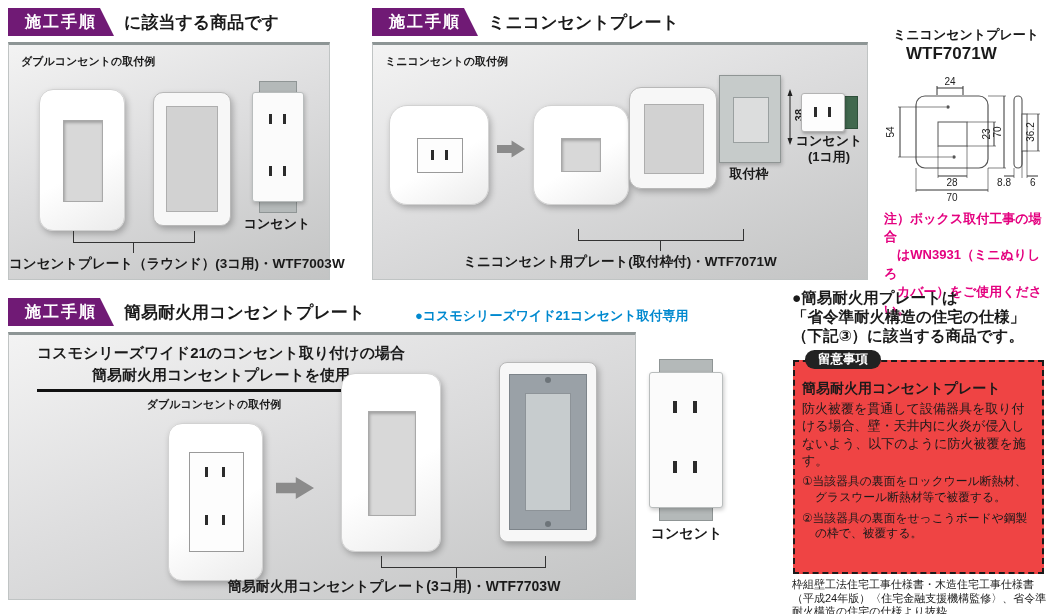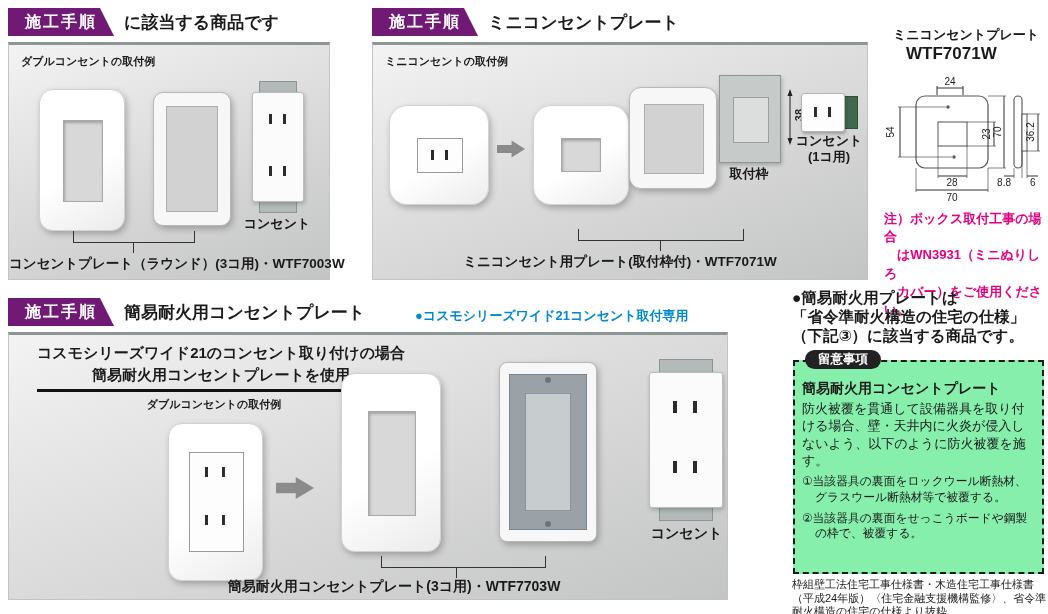--- a/index.html
+++ b/index.html
@@ -30,21 +30,21 @@
   .dev-body{position:absolute;left:0;right:0;top:11px;bottom:11px;background:#fbfbfb;
             border:1px solid #b9bdbd;border-radius:3px;box-shadow:1px 2px 4px rgba(0,0,0,.22);}
   .metalf{position:absolute;background:#c6cbca;border:1px solid #8f9594;box-shadow:1px 2px 4px rgba(0,0,0,.22);}
   .bluenote{color:#0089cf;font-size:13px;font-weight:bold;white-space:nowrap;}
   .cond{font-size:15px;font-weight:bold;line-height:1.45;text-align:center;
         border-bottom:3px solid #111;padding-bottom:3px;white-space:nowrap;}
   .specname{font-weight:bold;font-size:13px;white-space:nowrap;}
   .specmodel{font-weight:bold;font-size:17px;white-space:nowrap;}
   .magnote{color:#e4007f;font-size:13px;font-weight:600;line-height:1.4;white-space:pre-line;}
   .headline{font-size:15.5px;font-weight:bold;line-height:1.22;white-space:pre-line;}
-  .nbox{position:absolute;border:2px dashed #1a1a1a;box-sizing:border-box;background:#86efac;}
+  .nbox{position:absolute;border:2px dashed #1a1a1a;box-sizing:border-box;background:#ef4444;}
   .pill{position:absolute;background:#222;color:#fff;border-radius:11px;padding:1px 13px;
         font-size:12.5px;font-weight:bold;white-space:nowrap;}
   .nsub{font-weight:bold;font-size:14px;margin:6px 7px 2px 7px;}
   .nbody{font-size:13px;line-height:1.33;margin:2px 7px;}
   .nitem{font-size:11.8px;line-height:1.33;margin:5px 7px 0 7px;padding-left:13px;text-indent:-13px;}
   .u-blue{text-decoration:underline;text-decoration-color:#4f9bc8;text-underline-offset:3px;}
   .footnote{font-size:11px;line-height:1.23;}
   .devlabel{font-weight:bold;font-size:13px;text-align:center;white-space:nowrap;}
   svg text{font-family:"Liberation Sans","DejaVu Sans",sans-serif;fill:#222;}
 </style>
@@ -198,21 +198,21 @@
   </svg>
 
   <div class="abs magnote" style="left:884px;top:210px;width:164px">注）ボックス取付工事の場合
 　はWN3931（ミニぬりしろ
 　カバー）をご使用ください。</div>
 
   <div class="abs badge" style="left:8px;top:298px;width:106px;height:28px">施工手順</div>
   <div class="abs sec-title" style="left:124px;top:301px">簡易耐火用コンセントプレート</div>
   <div class="abs bluenote" style="left:415px;top:307px">●コスモシリーズワイド21コンセント取付専用</div>
 
-  <div class="abs gbox" style="left:8px;top:332px;width:720px;height:268px">
+  <div class="abs gbox" style="left:8px;top:332px;width:628px;height:268px">
     <div class="abs" style="left:28px;top:7px;width:352px;text-align:center">
       <div class="cond" style="display:inline-block">
         <div>コスモシリーズワイド21のコンセント取り付けの場合</div>
         <div>簡易耐火用コンセントプレートを使用</div>
       </div>
     </div>
 
     <div class="abs exlabel" style="left:115px;top:62px;width:180px;text-align:center">ダブルコンセントの取付例</div>
 
     <div class="plate" style="left:159px;top:88px;width:93px;height:156px">

